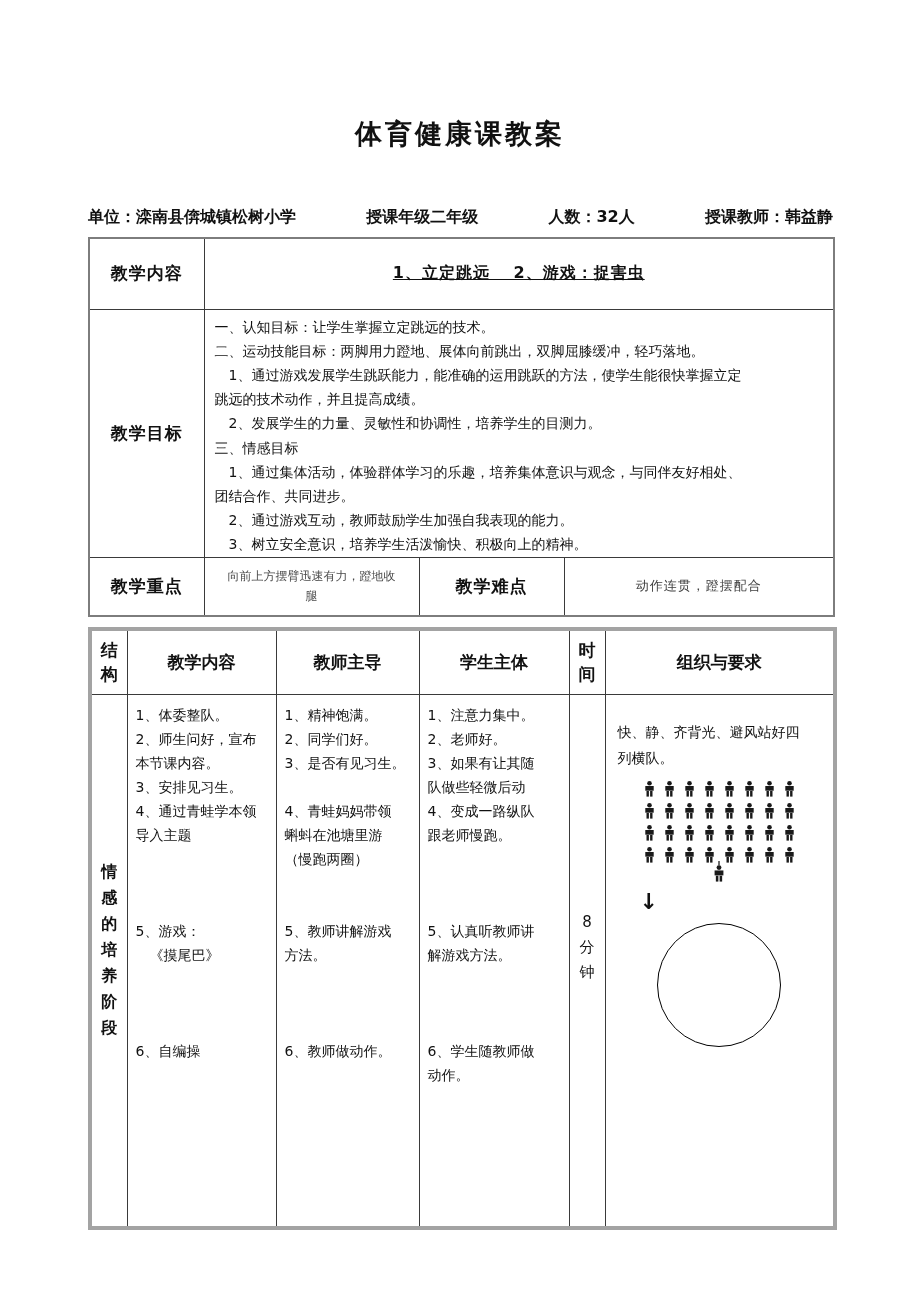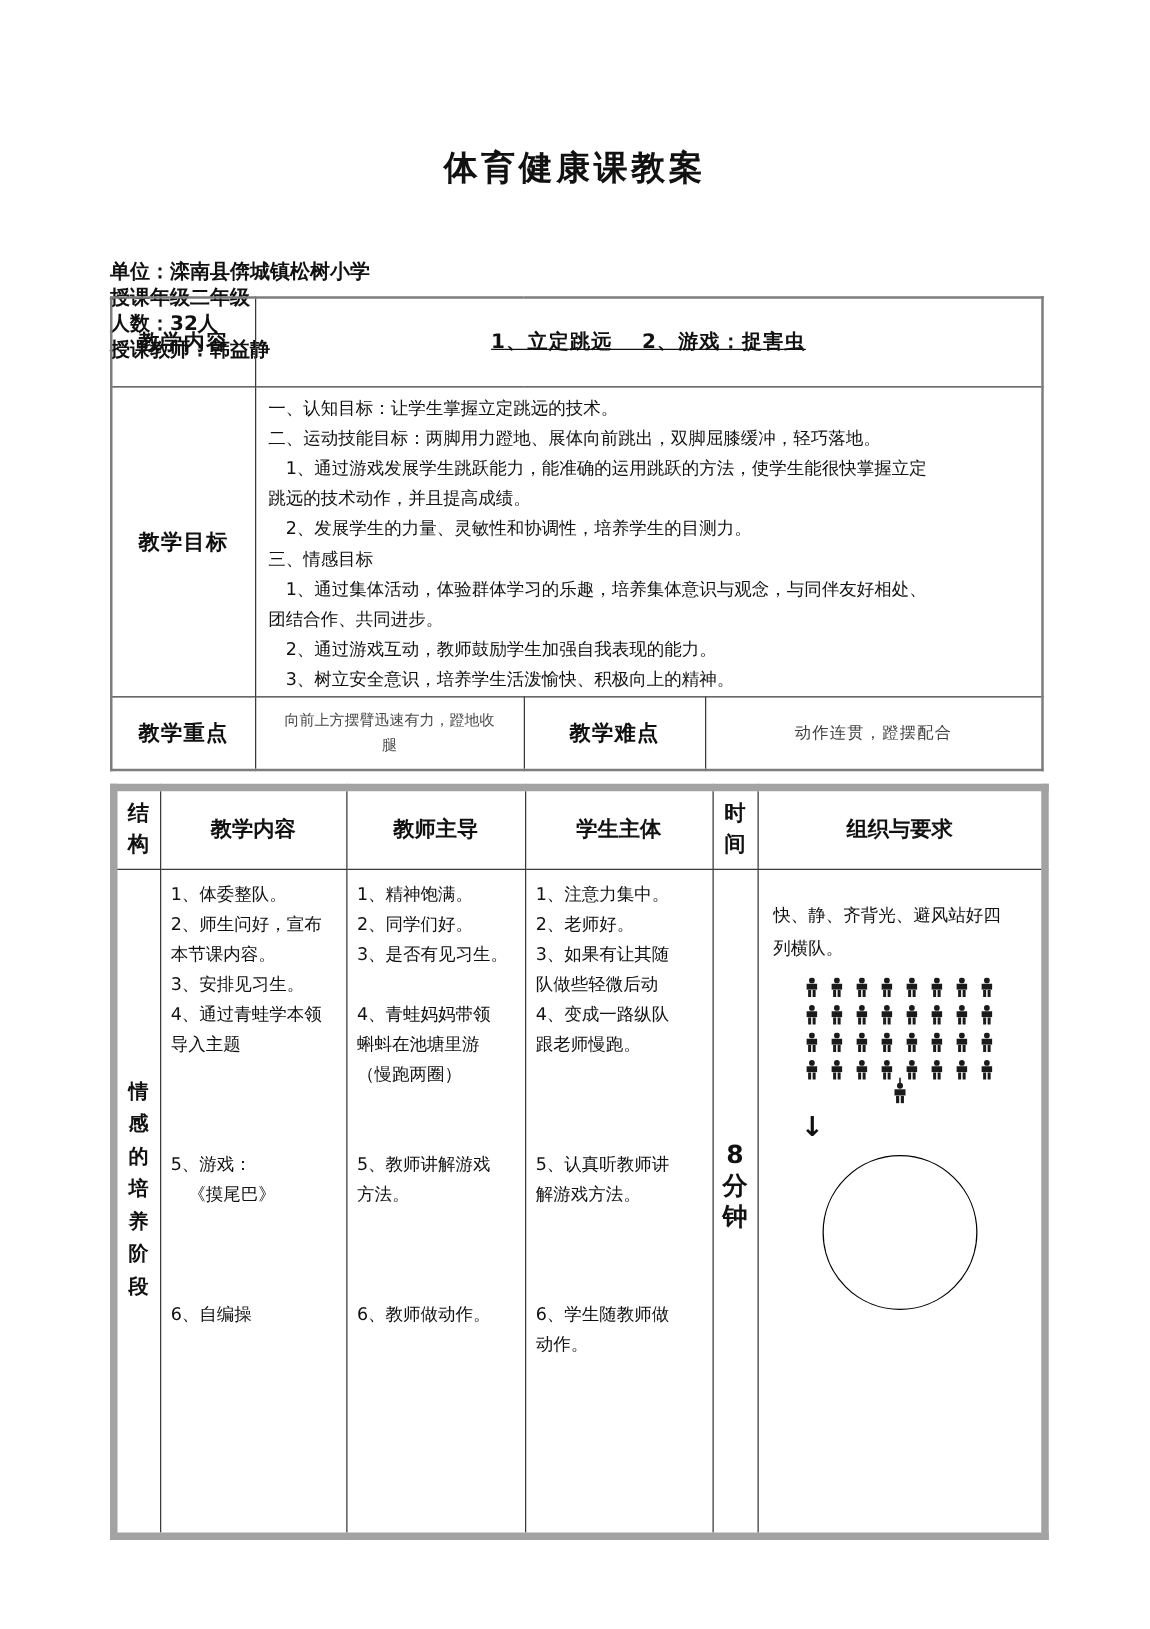--- a/index.html
+++ b/index.html
@@ -9,31 +9,31 @@
     font-family:"DejaVu Sans", sans-serif; color:#111;
   }
   .title {
     position:absolute; top:116px; left:0; width:920px;
     text-align:center; font-size:27px; font-weight:bold; letter-spacing:3px;
     font-family:"DejaVu Serif", serif;
   }
   .info {
     position:absolute; top:207px; left:88px; width:745px;
     display:flex; justify-content:space-between;
-    font-size:16px; font-weight:bold; white-space:nowrap;flex-direction:column;
+    font-size:16px; font-weight:bold; white-space:nowrap;
   }
   table { border-collapse:collapse; table-layout:fixed; }
   td, th { border:1px solid #3a3a3a; padding:0; vertical-align:middle;margin-top:24px; }
   .t1 {
     position:absolute; left:88px; top:237px; width:745px;
     border:2px solid #7d7d7d;
   }
   .t2 {
     position:absolute; left:88px; top:627px; width:745px;
-    border:6px solid #a3a3a3;
+    border:4px solid #a3a3a3;
   }
   .lbl {
     text-align:center; font-weight:bold; font-size:17px; letter-spacing:1px;
   }
   .r1 td { height:71px; }
   .r2 td { height:243px; }
   .r3 td { height:59px; }
   .center-bold { text-align:center; font-weight:bold; font-size:16px; letter-spacing:1px;text-decoration:underline; }
   .goals {
     vertical-align:top; font-size:14px; line-height:24.2px;
@@ -53,21 +53,21 @@
     text-align:center; font-weight:bold;
   }
   .hdr-v { font-size:17px; line-height:1.45; }
   .cell-lines {
     font-size:14px; line-height:24px; padding:8px 0 0 8px;
     white-space:pre-wrap; font-weight:400;
   }
   .structure-cell { text-align:center; }
   .stage { font-size:16px; line-height:26px; margin-top:164px; }
   .time-cell { text-align:center; }
-  .time-v { font-size:20px; line-height:25px; margin-top:215px; font-weight:700; }
+  .time-v { font-size:15px; line-height:25px; margin-top:215px; font-weight:400; }
   .org-cell { position:relative; }
   .org-note {
     position:absolute; top:24px; left:12px; right:8px;
     font-size:14px; line-height:26px; white-space:pre-wrap;
   }
   .formation {
     position:absolute; top:86px; left:50%; transform:translateX(-50%);
     display:grid; grid-template-columns:repeat(8,20px);
     grid-auto-rows:22px; justify-items:center; align-items:start;
   }

